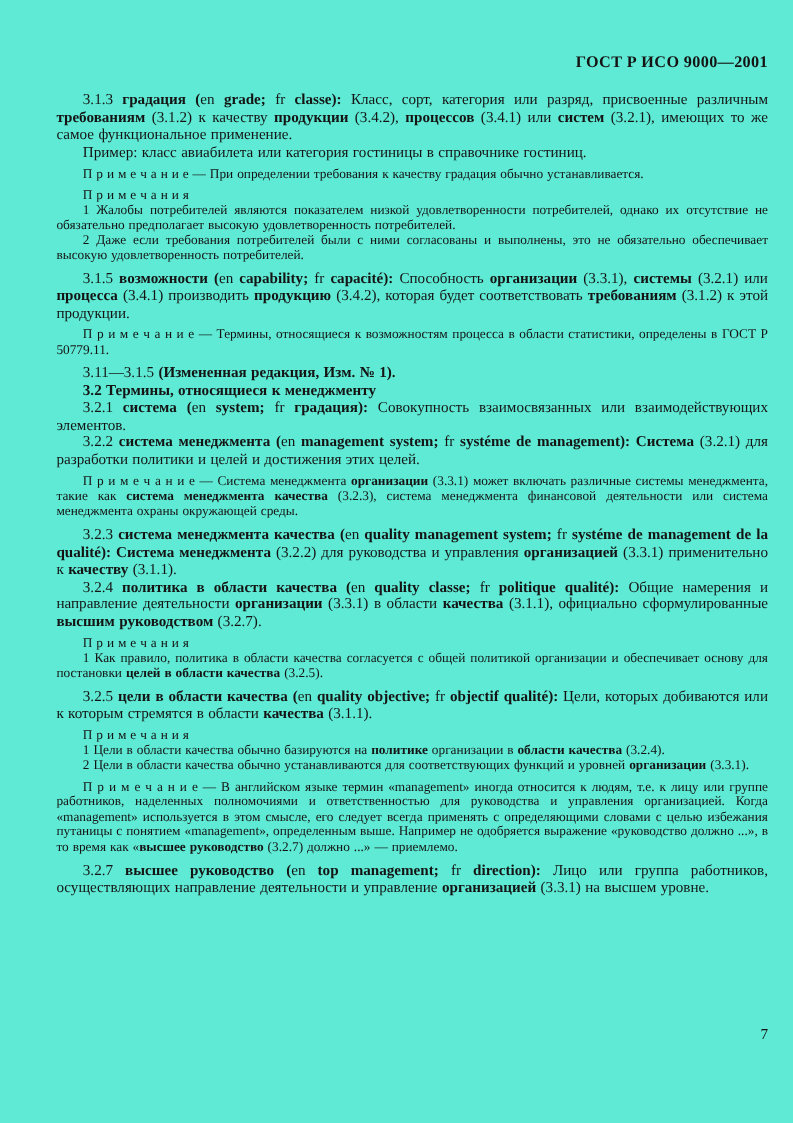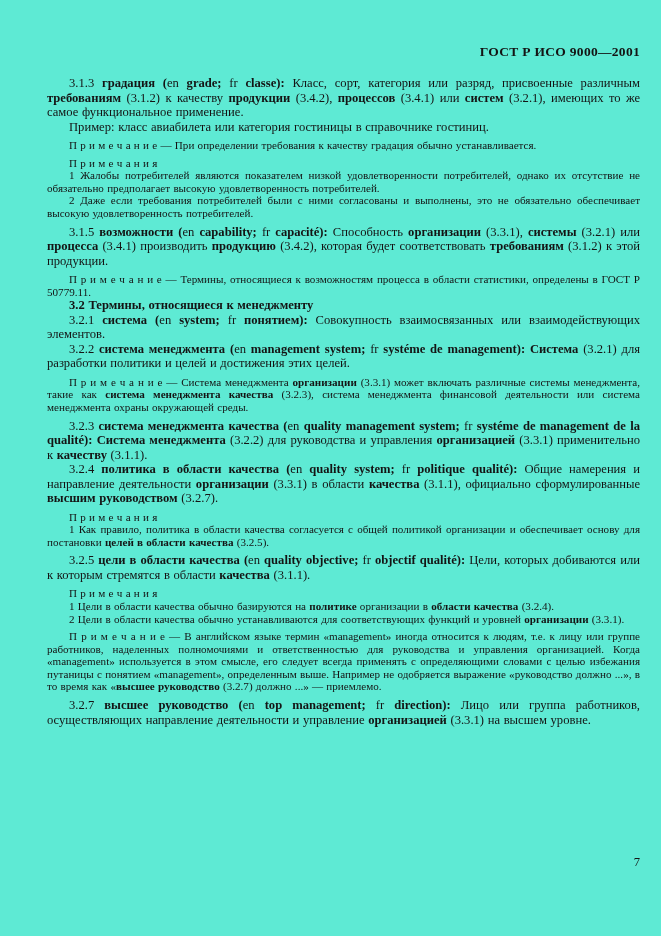--- a/index.html
+++ b/index.html
@@ -54,26 +54,27 @@
 
   <main class="content">
       <p class="para"><span>3.1.3 </span><b>градация (</b><span>en </span><b>grade; </b><span>fr </span><b>classe): </b><span>Класс, сорт, категория или разряд, присвоенные различным </span><b>требованиям </b><span>(3.1.2) к качеству </span><b>продукции </b><span>(3.4.2), </span><b>процессов </b><span>(3.4.1) или </span><b>систем </b><span>(3.2.1), имеющих то же самое функциональное применение.</span></p>
       <p class="para"><span>Пример: класс авиабилета или категория гостиницы в справочнике гостиниц.</span></p>
       <p class="para small gap"><span>П р и м е ч а н и е — При определении требования к качеству градация обычно устанавливается.</span></p>
       <p class="para small gap"><span>П р и м е ч а н и я</span></p>
       <p class="para small"><span>1 Жалобы потребителей являются показателем низкой удовлетворенности потребителей, однако их отсутствие не обязательно предполагает высокую удовлетворенность потребителей.</span></p>
       <p class="para small"><span>2 Даже если требования потребителей были с ними согласованы и выполнены, это не обязательно обеспечивает высокую удовлетворенность потребителей.</span></p>
       <p class="para gap"><span>3.1.5 </span><b>возможности (</b><span>en </span><b>capability; </b><span>fr </span><b>capacité): </b><span>Способность </span><b>организации </b><span>(3.3.1), </span><b>системы </b><span>(3.2.1) или </span><b>процесса </b><span>(3.4.1) производить </span><b>продукцию </b><span>(3.4.2), которая будет соответствовать </span><b>требованиям </b><span>(3.1.2) к этой продукции.</span></p>
       <p class="para small gap"><span>П р и м е ч а н и е — Термины, относящиеся к возможностям процесса в области статистики, определены в ГОСТ Р 50779.11.</span></p>
+      <p class="para gap"><span>3.11—3.1.5 </span><b>(Измененная редакция, Изм. № 1).</b></p>
       <p class="para"><b>3.2 Термины, относящиеся к менеджменту</b></p>
-      <p class="para"><span>3.2.1 </span><b>система (</b><span>en </span><b>system; </b><span>fr </span><b>понятием): </b><span>Совокупность взаимосвязанных или взаимодействующих элементов.</span></p>
+      <p class="para"><span>3.2.1 </span><b>система (</b><span>en </span><b>system; </b><span>fr </span><b>градация): </b><span>Совокупность взаимосвязанных или взаимодействующих элементов.</span></p>
       <p class="para"><span>3.2.2 </span><b>система менеджмента (</b><span>en </span><b>management system; </b><span>fr </span><b>systéme de management): </b><b>Система </b><span>(3.2.1) для разработки политики и целей и достижения этих целей.</span></p>
       <p class="para small gap"><span>П р и м е ч а н и е — Система менеджмента </span><b>организации </b><span>(3.3.1) может включать различные системы менеджмента, такие как </span><b>система менеджмента качества </b><span>(3.2.3), система менеджмента финансовой деятельности или система менеджмента охраны окружающей среды.</span></p>
       <p class="para gap"><span>3.2.3 </span><b>система менеджмента качества (</b><span>en </span><b>quality management system; </b><span>fr </span><b>systéme de management de la qualité): </b><b>Система менеджмента </b><span>(3.2.2) для руководства и управления </span><b>организацией </b><span>(3.3.1) применительно к </span><b>качеству </b><span>(3.1.1).</span></p>
-      <p class="para"><span>3.2.4 </span><b>политика в области качества (</b><span>en </span><b>quality system; </b><span>fr </span><b>politique qualité): </b><span>Общие намерения и направление деятельности </span><b>организации </b><span>(3.3.1) в области </span><b>качества </b><span>(3.1.1), официально сформулированные </span><b>высшим руководством </b><span>(3.2.7).</span></p>
+      <p class="para"><span>3.2.4 </span><b>политика в области качества (</b><span>en </span><b>quality classe; </b><span>fr </span><b>politique qualité): </b><span>Общие намерения и направление деятельности </span><b>организации </b><span>(3.3.1) в области </span><b>качества </b><span>(3.1.1), официально сформулированные </span><b>высшим руководством </b><span>(3.2.7).</span></p>
       <p class="para small gap"><span>П р и м е ч а н и я</span></p>
       <p class="para small"><span>1 Как правило, политика в области качества согласуется с общей политикой организации и обеспечивает основу для постановки </span><b>целей в области качества </b><span>(3.2.5).</span></p>
       <p class="para gap"><span>3.2.5 </span><b>цели в области качества (</b><span>en </span><b>quality objective; </b><span>fr </span><b>objectif qualité): </b><span>Цели, которых добиваются или к которым стремятся в области </span><b>качества </b><span>(3.1.1).</span></p>
       <p class="para small gap"><span>П р и м е ч а н и я</span></p>
       <p class="para small"><span>1 Цели в области качества обычно базируются на </span><b>политике </b><span>организации в </span><b>области качества </b><span>(3.2.4).</span></p>
       <p class="para small"><span>2 Цели в области качества обычно устанавливаются для соответствующих функций и уровней </span><b>организации </b><span>(3.3.1).</span></p>
       <p class="para small gap"><span>П р и м е ч а н и е — В английском языке термин «management» иногда относится к людям, т.е. к лицу или группе работников, наделенных полномочиями и ответственностью для руководства и управления организацией. Когда «management» используется в этом смысле, его следует всегда применять с определяющими словами с целью избежания путаницы с понятием «management», определенным выше. Например не одобряется выражение «руководство должно ...», в то время как «</span><b>высшее руководство </b><span>(3.2.7) должно ...» — приемлемо.</span></p>
       <p class="para gap"><span>3.2.7 </span><b>высшее руководство (</b><span>en </span><b>top management; </b><span>fr </span><b>direction): </b><span>Лицо или группа работников, осуществляющих направление деятельности и управление </span><b>организацией </b><span>(3.3.1) на высшем уровне.</span></p>
     </main>
 

